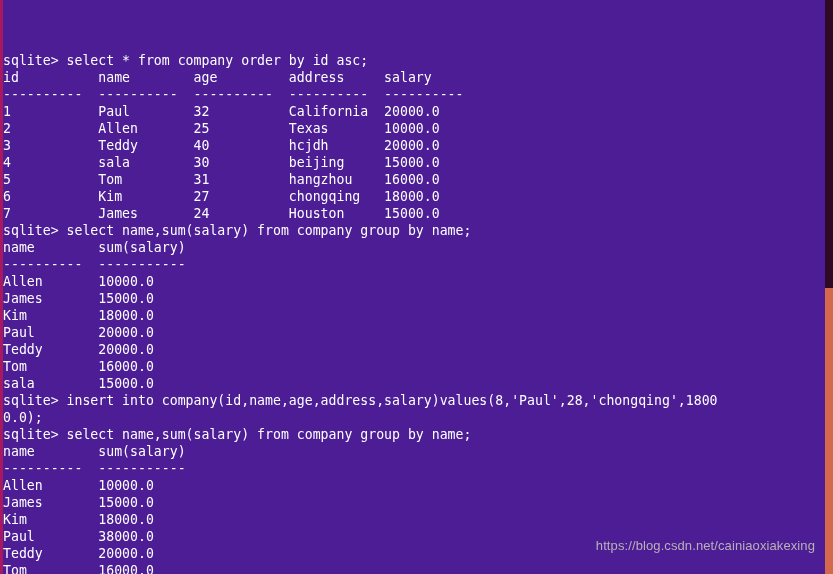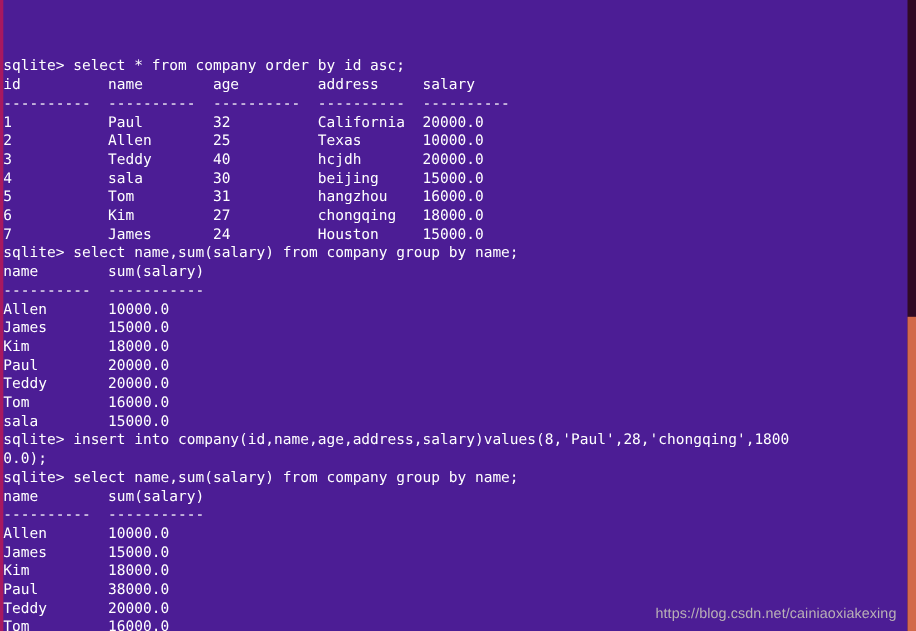--- a/index.html
+++ b/index.html
@@ -55,21 +55,21 @@
     position: absolute;
     right: 0;
     top: 288px;
     width: 8px;
     height: 286px;
     background: #d2694a;
   }
   #watermark {
     position: absolute;
     right: 18px;
-    bottom: 8px;
+    bottom: 20px;
     font-family: "Liberation Sans", sans-serif;
     font-size: 13px;
     color: #b9b0b6;
     letter-spacing: 0.1px;
     white-space: pre;
   }
 </style>
 </head>
 <body>
 

